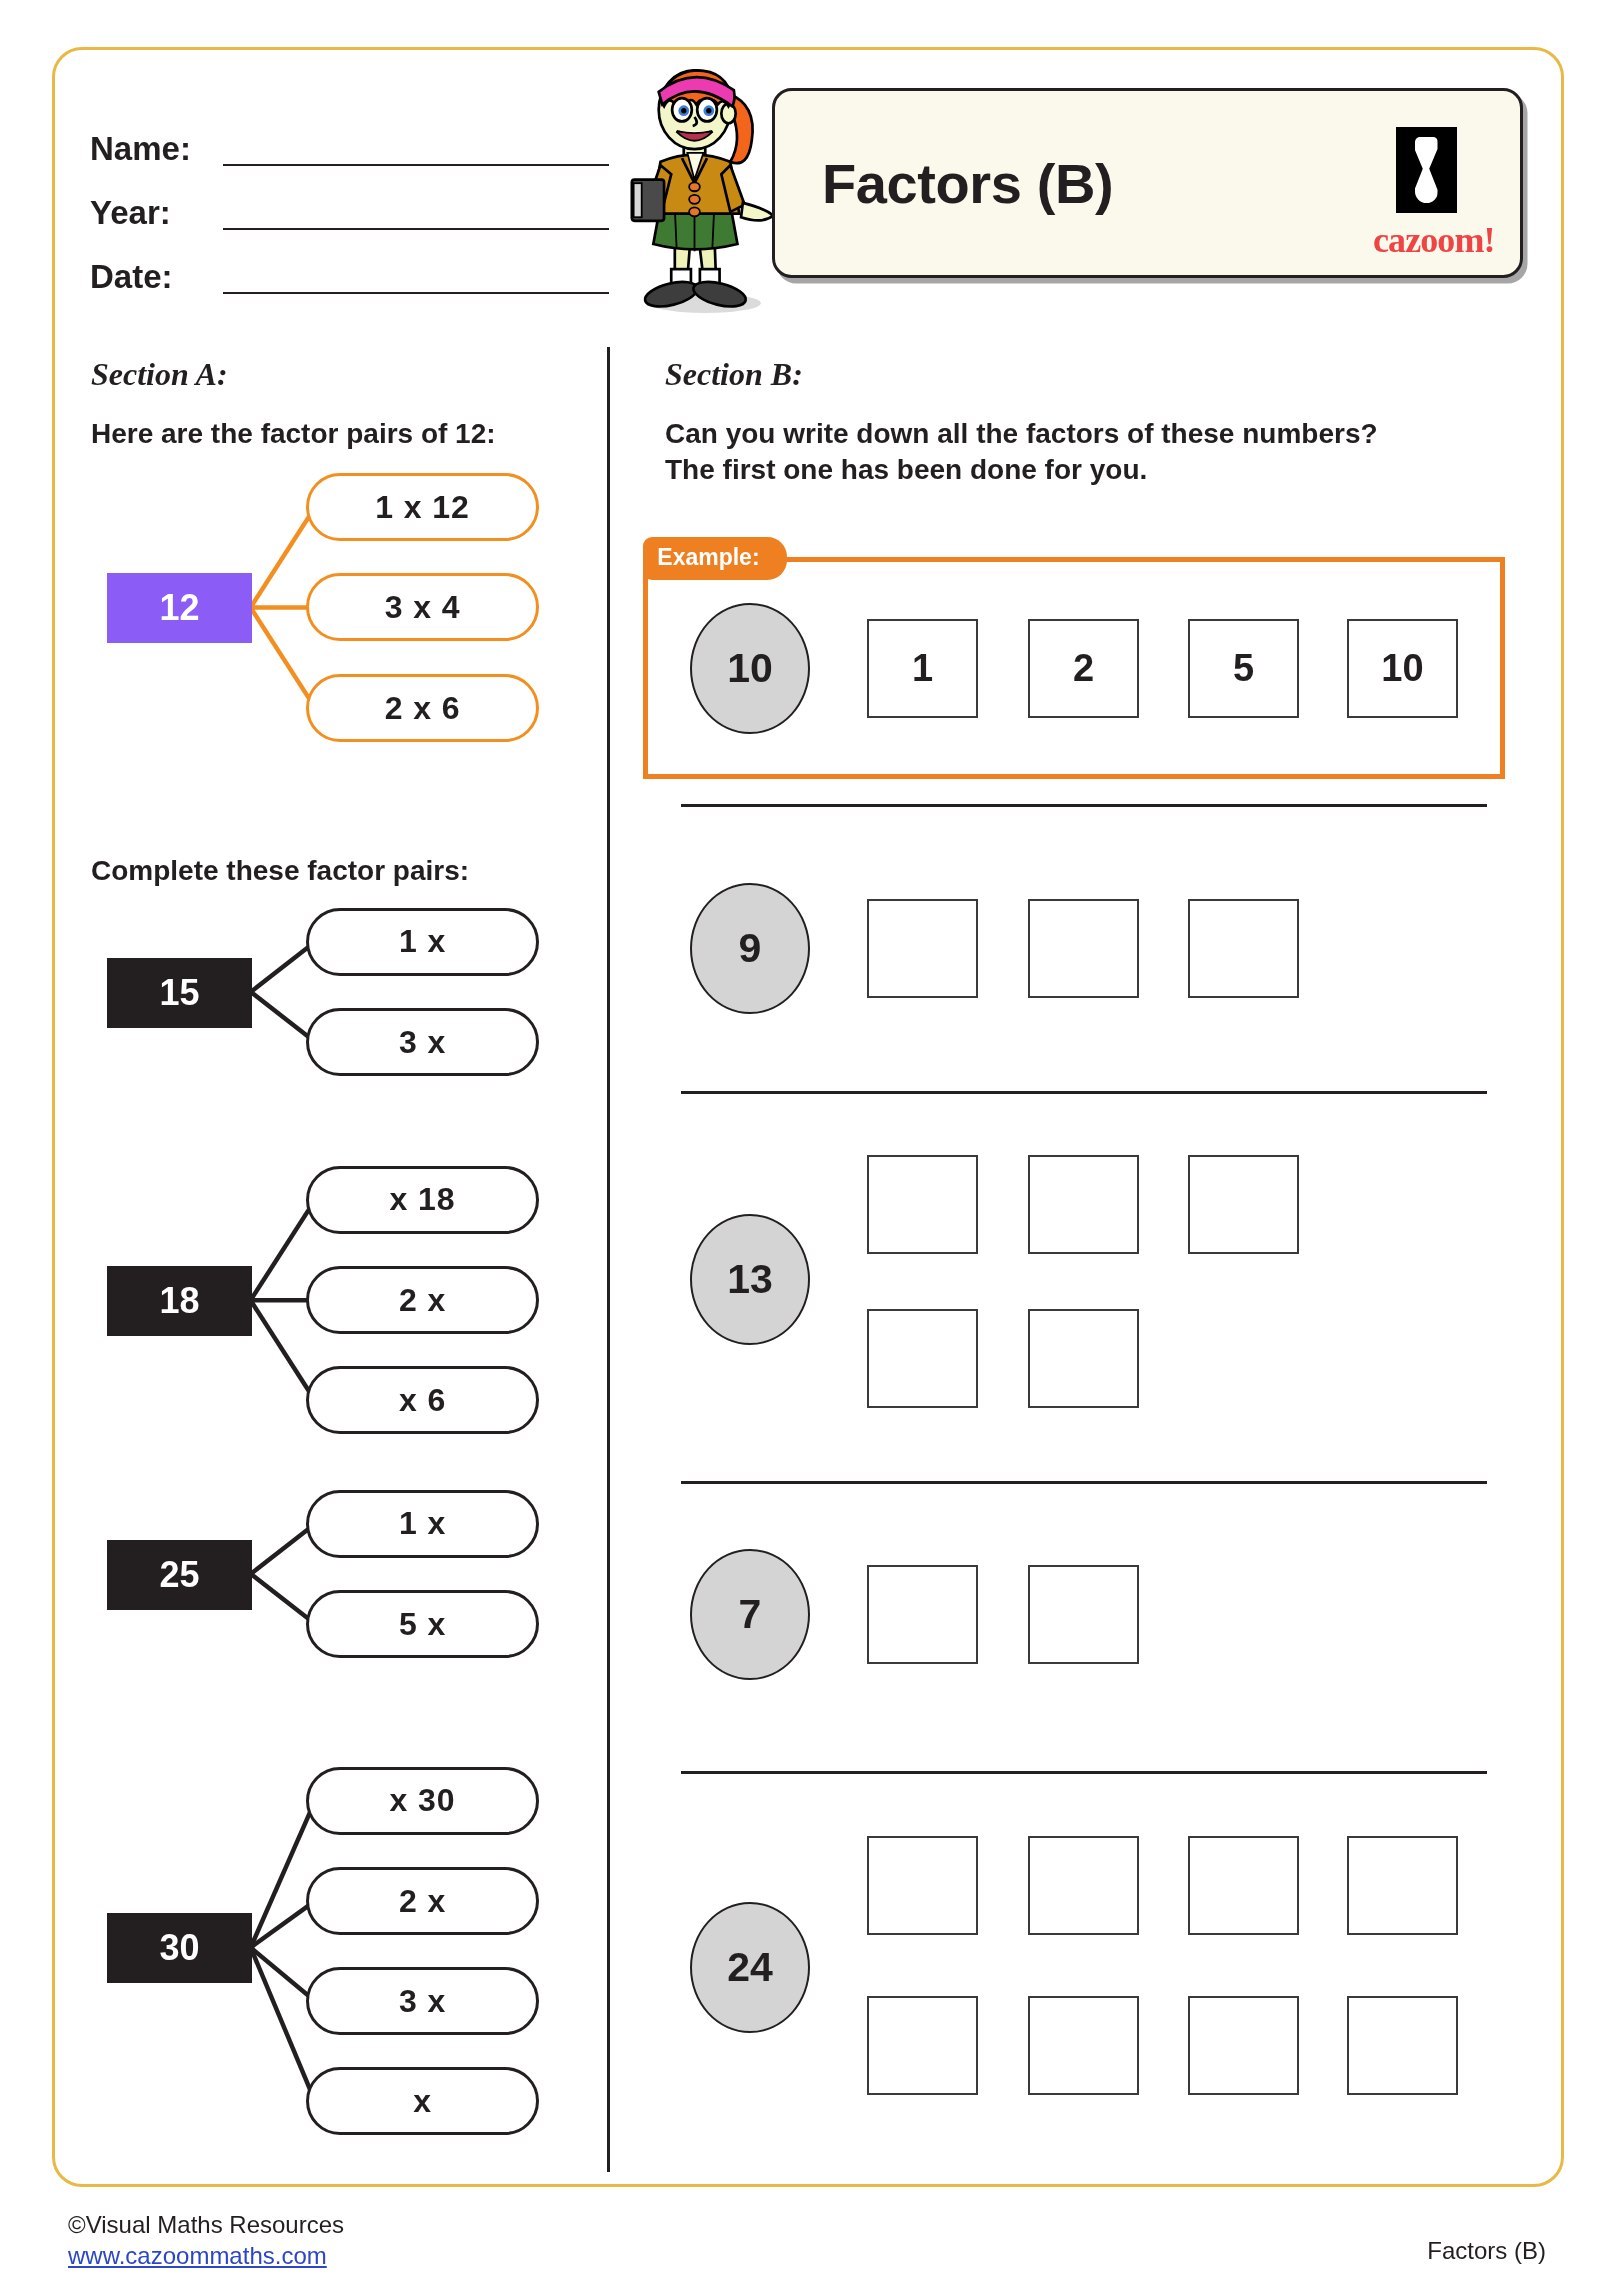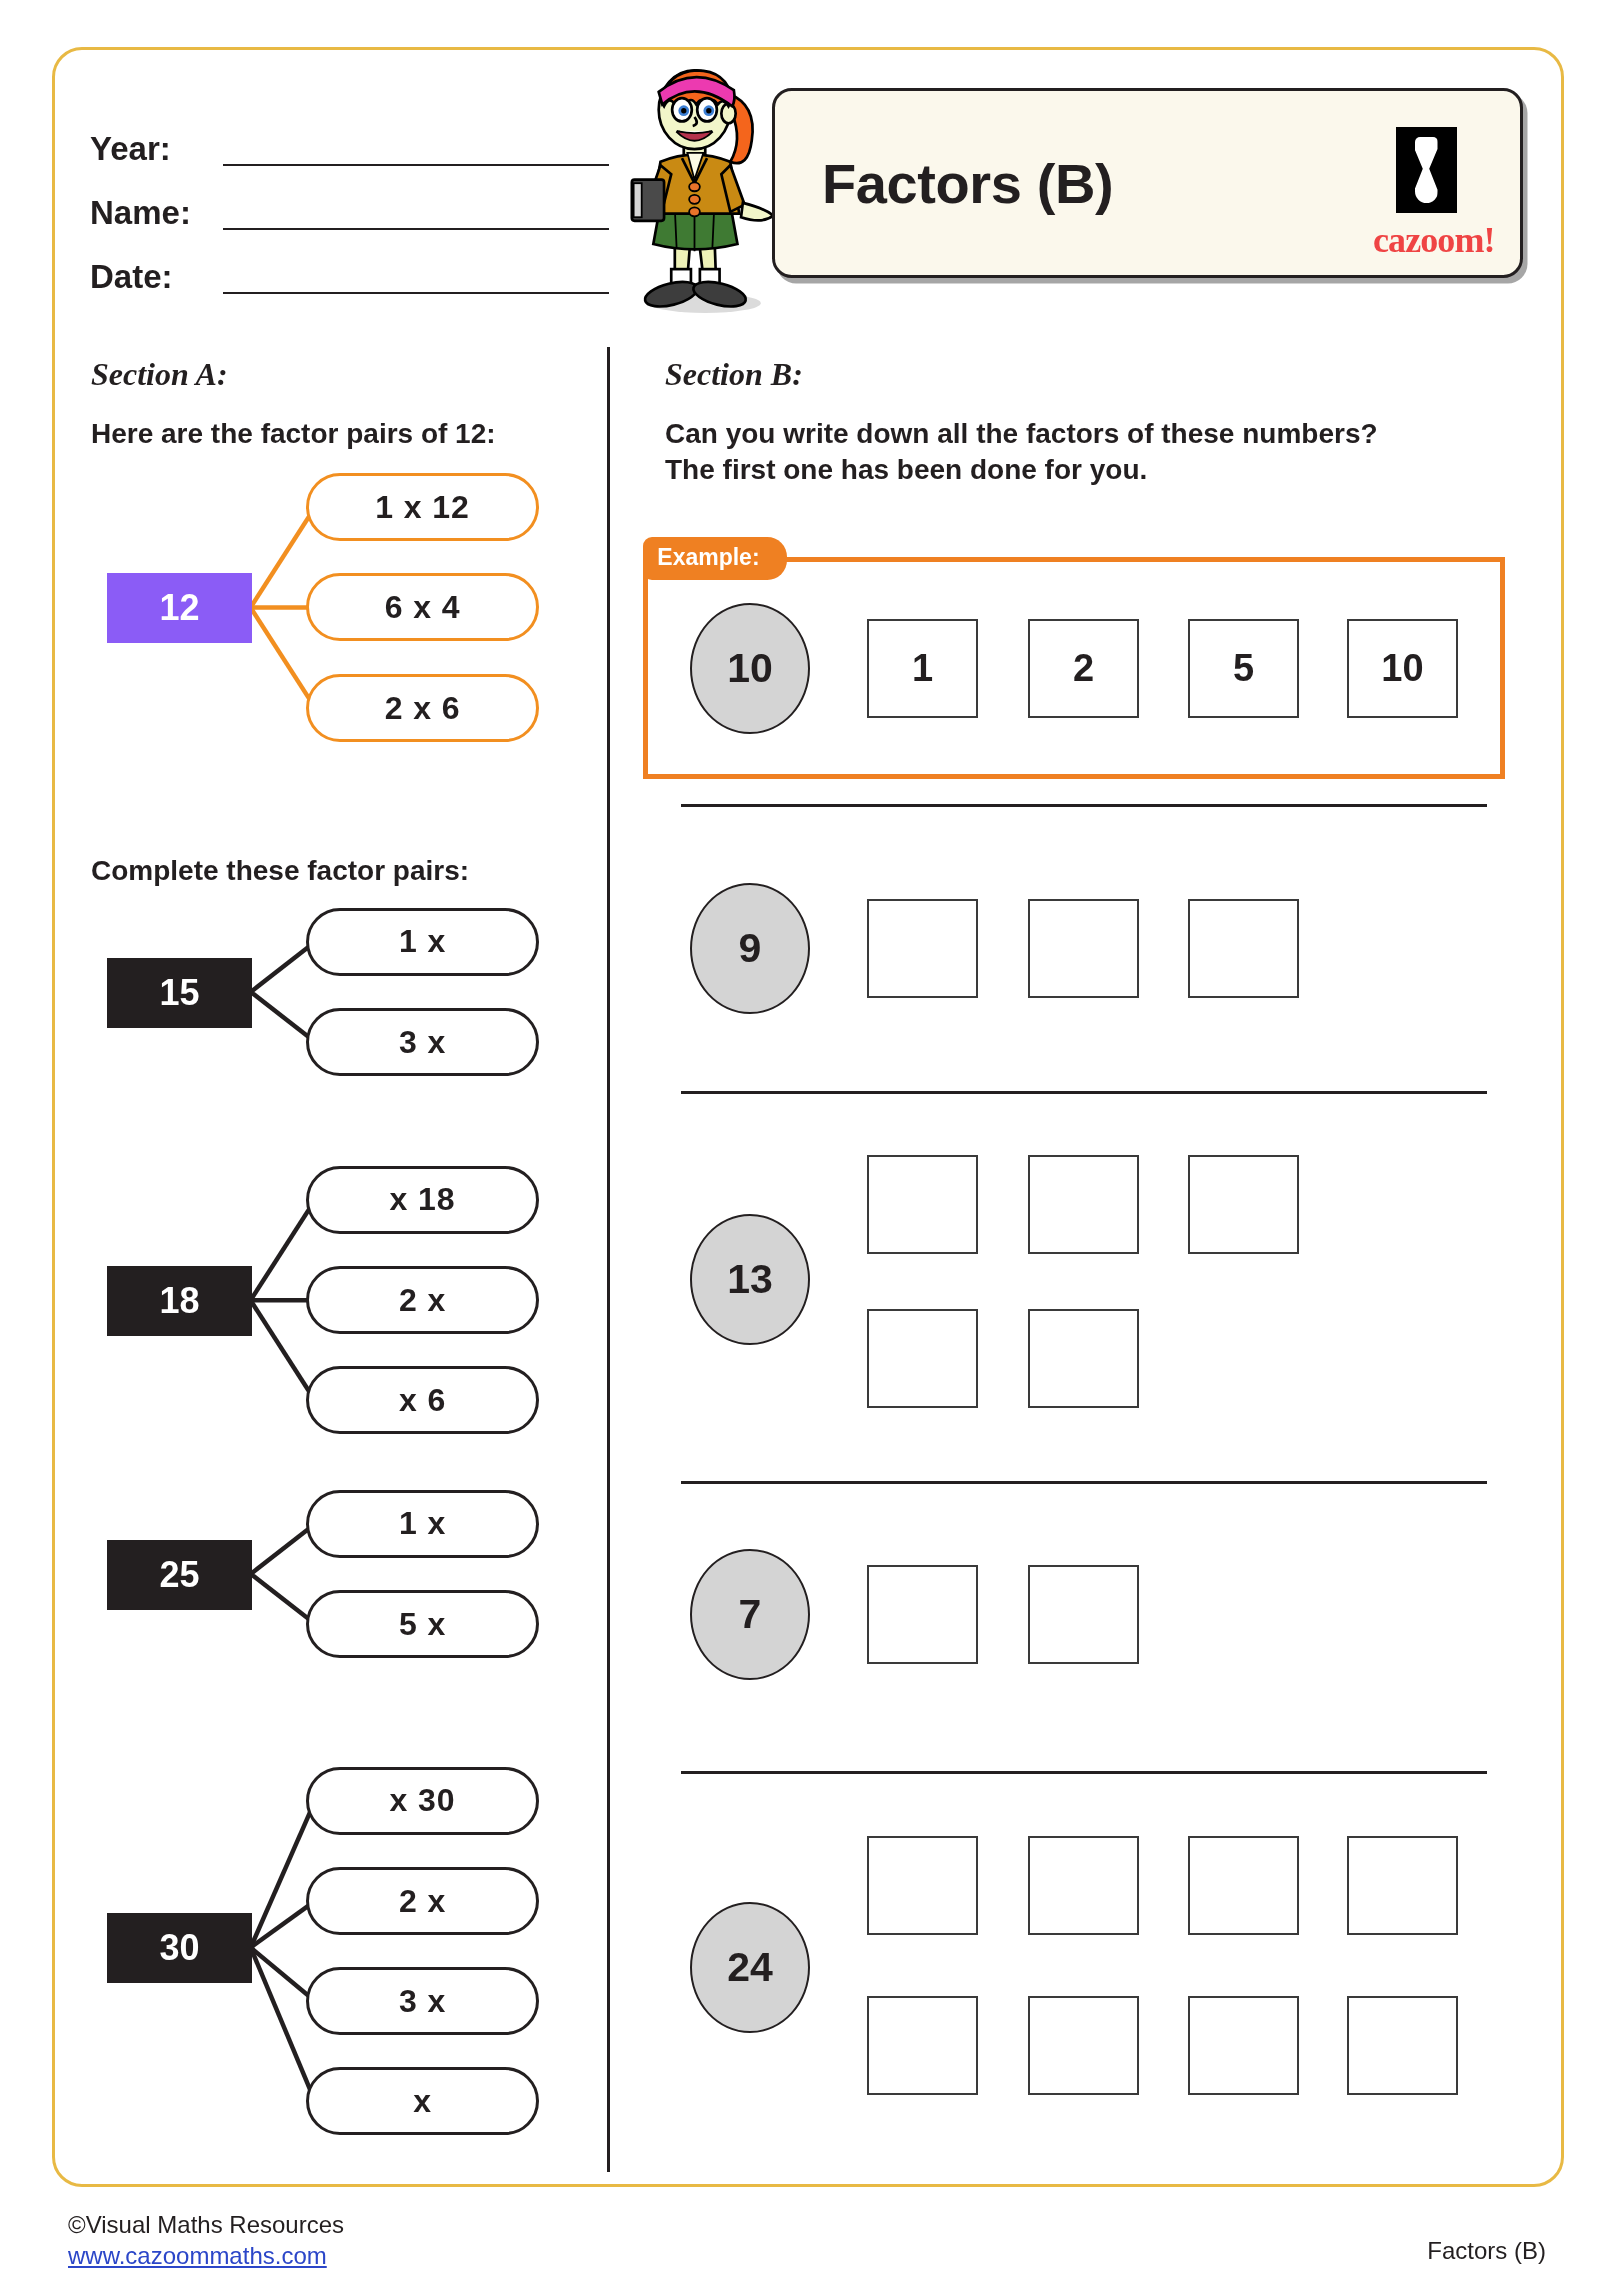--- a/index.html
+++ b/index.html
@@ -156,25 +156,25 @@
 </style>
 </head>
 <body>
 
 <div class="page">
 
   <div class="frame"></div>
 
   <div class="name-block">
     <div class="name-row">
-      <div class="name-label">Year:</div>
+      <div class="name-label">Name:</div>
       <div class="name-line"></div>
     </div>
     <div class="name-row">
-      <div class="name-label">Name:</div>
+      <div class="name-label">Year:</div>
       <div class="name-line"></div>
     </div>
     <div class="name-row">
       <div class="name-label">Date:</div>
       <div class="name-line"></div>
     </div>
   </div>
 
   <div class="mascot">
     <svg viewBox="0 0 200 292" width="179" height="262">
@@ -252,21 +252,21 @@
   </div>
 
   <div class="tree" style="position:absolute; left:91px; top:464px; width:502px; height:287px;">
     <svg width="502" height="287" viewBox="0 0 560 320">
       <line x1="178" y1="160" x2="250" y2="48" stroke="#f28f20" stroke-width="5"></line>
       <line x1="178" y1="160" x2="250" y2="160" stroke="#f28f20" stroke-width="5"></line>
       <line x1="178" y1="160" x2="250" y2="272" stroke="#f28f20" stroke-width="5"></line>
     </svg>
     <div class="root orange" style="left:16px; top:109px; width:145px; height:70px;">12</div>
     <div class="pill orange" style="left:215px; top:9px; width:233px; height:68px;">1 x 12</div>
-    <div class="pill orange" style="left:215px; top:109px; width:233px; height:68px;">6 x 4</div>
+    <div class="pill orange" style="left:215px; top:109px; width:233px; height:68px;">3 x 4</div>
     <div class="pill orange" style="left:215px; top:210px; width:233px; height:68px;">2 x 6</div>
   </div>
 
   <div class="sec-sub secA-sub2">Complete these factor pairs:</div>
 
   <div class="tree" style="position:absolute; left:91px; top:906px; width:502px; height:170px;">
     <svg width="502" height="170" viewBox="0 0 560 190">
       <line x1="178" y1="96" x2="250" y2="40" stroke="#231f20" stroke-width="5"></line>
       <line x1="178" y1="96" x2="250" y2="152" stroke="#231f20" stroke-width="5"></line>
     </svg>

